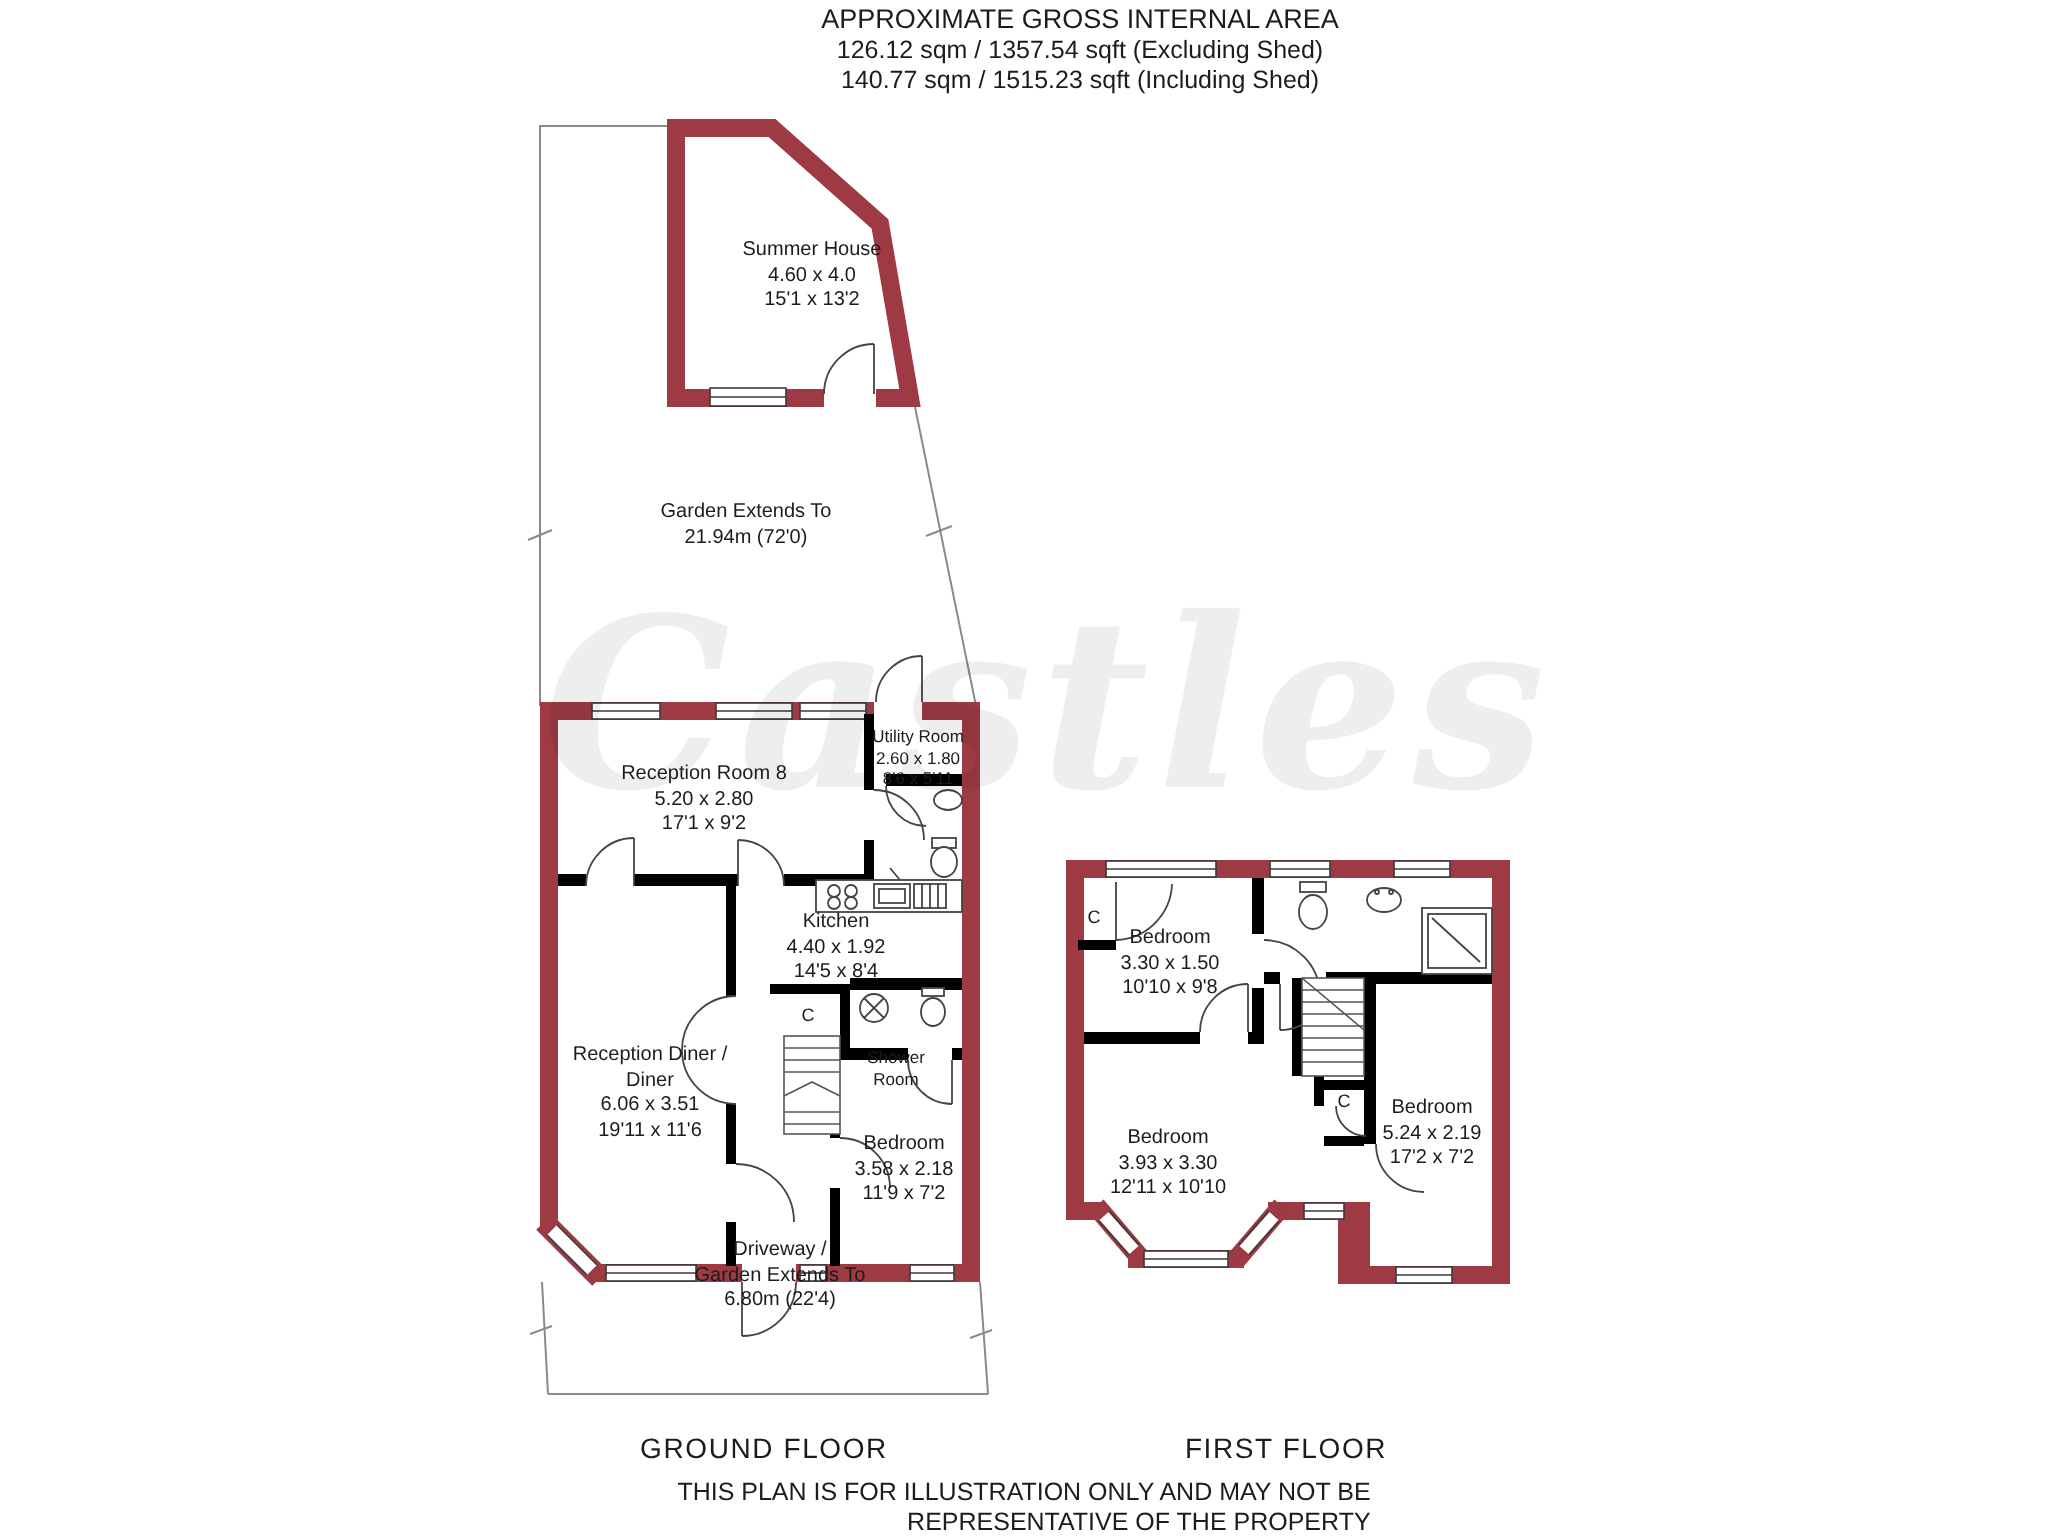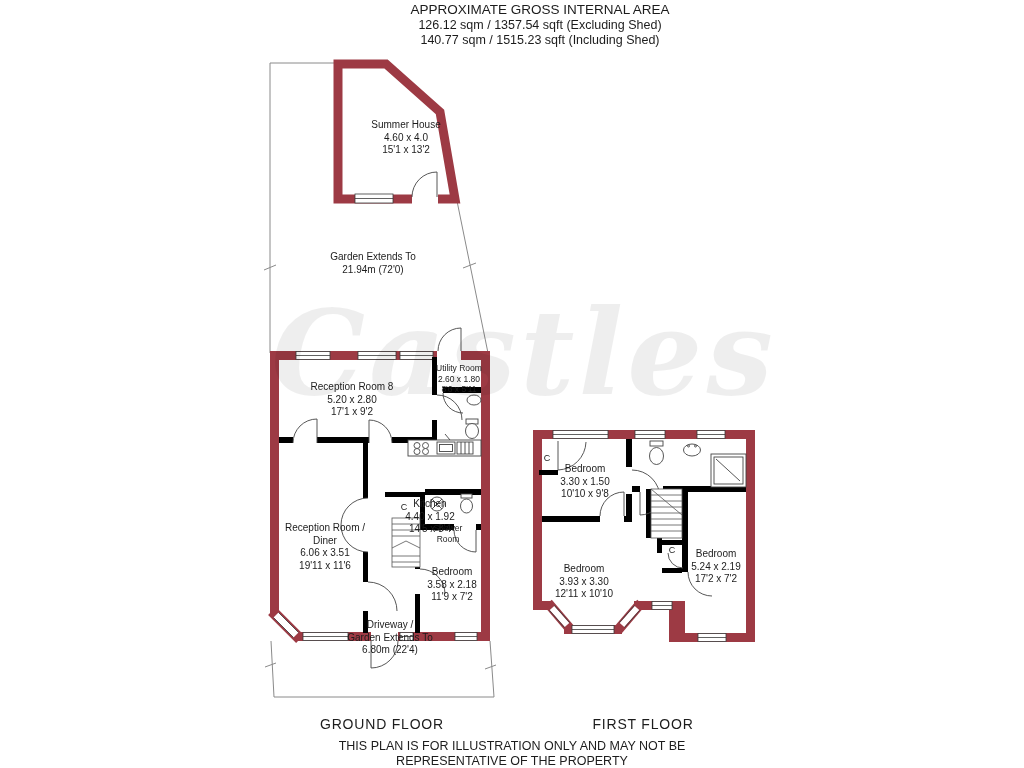--- a/index.html
+++ b/index.html
@@ -12,21 +12,21 @@
   .lbl{position:absolute;transform:translate(-50%,-50%);text-align:center;
        font-size:10px;line-height:1.25;z-index:3;white-space:nowrap;}
   .sm{font-size:8.5px;}
   .c{font-size:9px;z-index:3;}
   .hdr{position:absolute;left:512px;top:2px;transform:translateX(-50%);text-align:center;
        z-index:3;line-height:1.18;margin-left:28px;}
   .hdr .t{font-size:13.5px;}
   .hdr .s{font-size:12.5px;}
   .floorlbl{position:absolute;transform:translate(-50%,-50%);font-size:14px;
             letter-spacing:0.8px;z-index:3;white-space:nowrap;}
-  .ftr{position:absolute;left:512px;top:739px;transform:translateX(-50%);text-align:center;
+  .ftr{position:absolute;left:512px;top:739px;transform:translateX(-50%);text-align:right;
        font-size:12.5px;line-height:1.22;z-index:3;white-space:nowrap;}
 </style>
 </head>
 <body>
 
 <div id="stage">
 
   <svg id="plan" width="1024" height="768" viewBox="0 0 1024 768">
 
     <g stroke="#8a8a8a" stroke-width="1" fill="none">
@@ -274,27 +274,27 @@
   <div class="lbl" style="left:352px;top:400px;">
     <div>Reception Room 8</div>
     <div>5.20 x 2.80</div>
     <div>17'1 x 9'2</div>
   </div>
   <div class="lbl sm" style="left:459px;top:379px;">
     <div>Utility Room</div>
     <div>2.60 x 1.80</div>
     <div>8'6 x 5'11</div>
   </div>
-  <div class="lbl" style="left:430px;top:474px;margin-top:43px;">
+  <div class="lbl" style="left:418px;top:474px;">
     <div>Kitchen</div>
     <div>4.40 x 1.92</div>
     <div>14'5 x 8'4</div>
   </div>
   <div class="lbl" style="left:325px;top:547px;">
-    <div>Reception Room /</div>
+    <div>Reception Diner /</div>
     <div>Diner</div>
     <div>6.06 x 3.51</div>
     <div>19'11 x 11'6</div>
   </div>
   <div class="lbl sm" style="left:448px;top:514px;margin-top:20px;">
     <div>Shower</div>
     <div>Room</div>
   </div>
   <div class="lbl" style="left:452px;top:585px;">
     <div>Bedroom</div>

